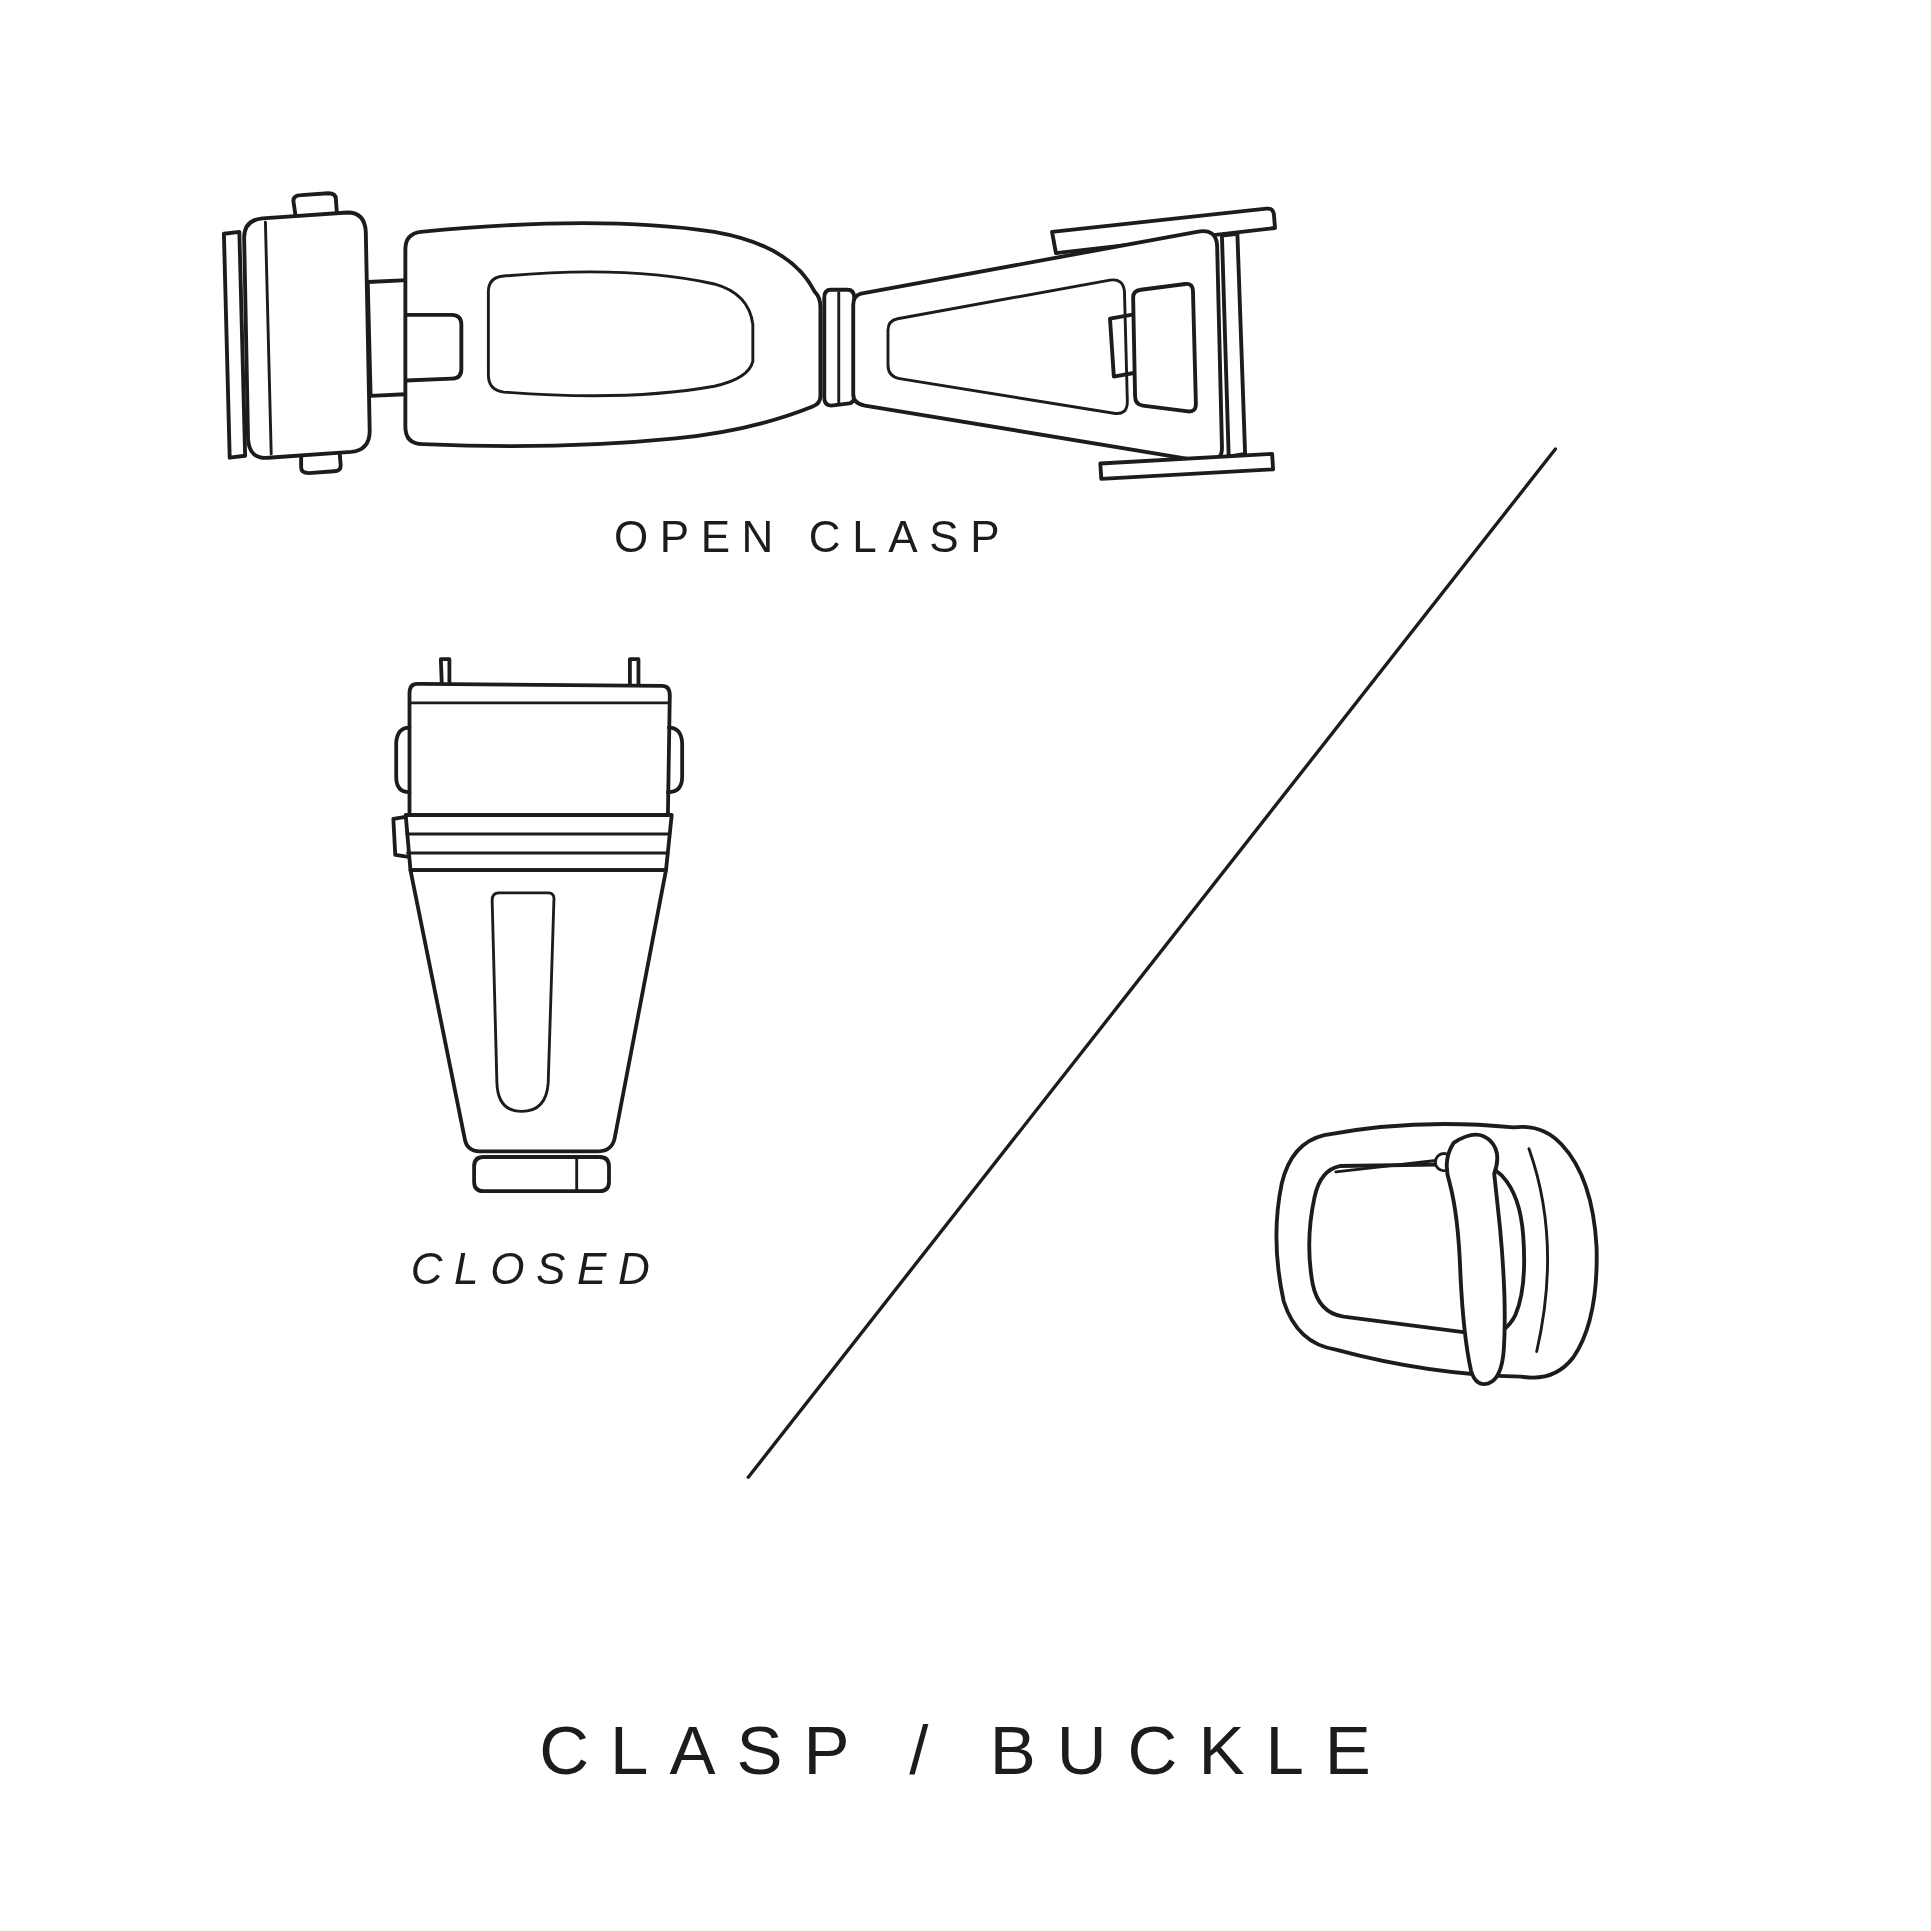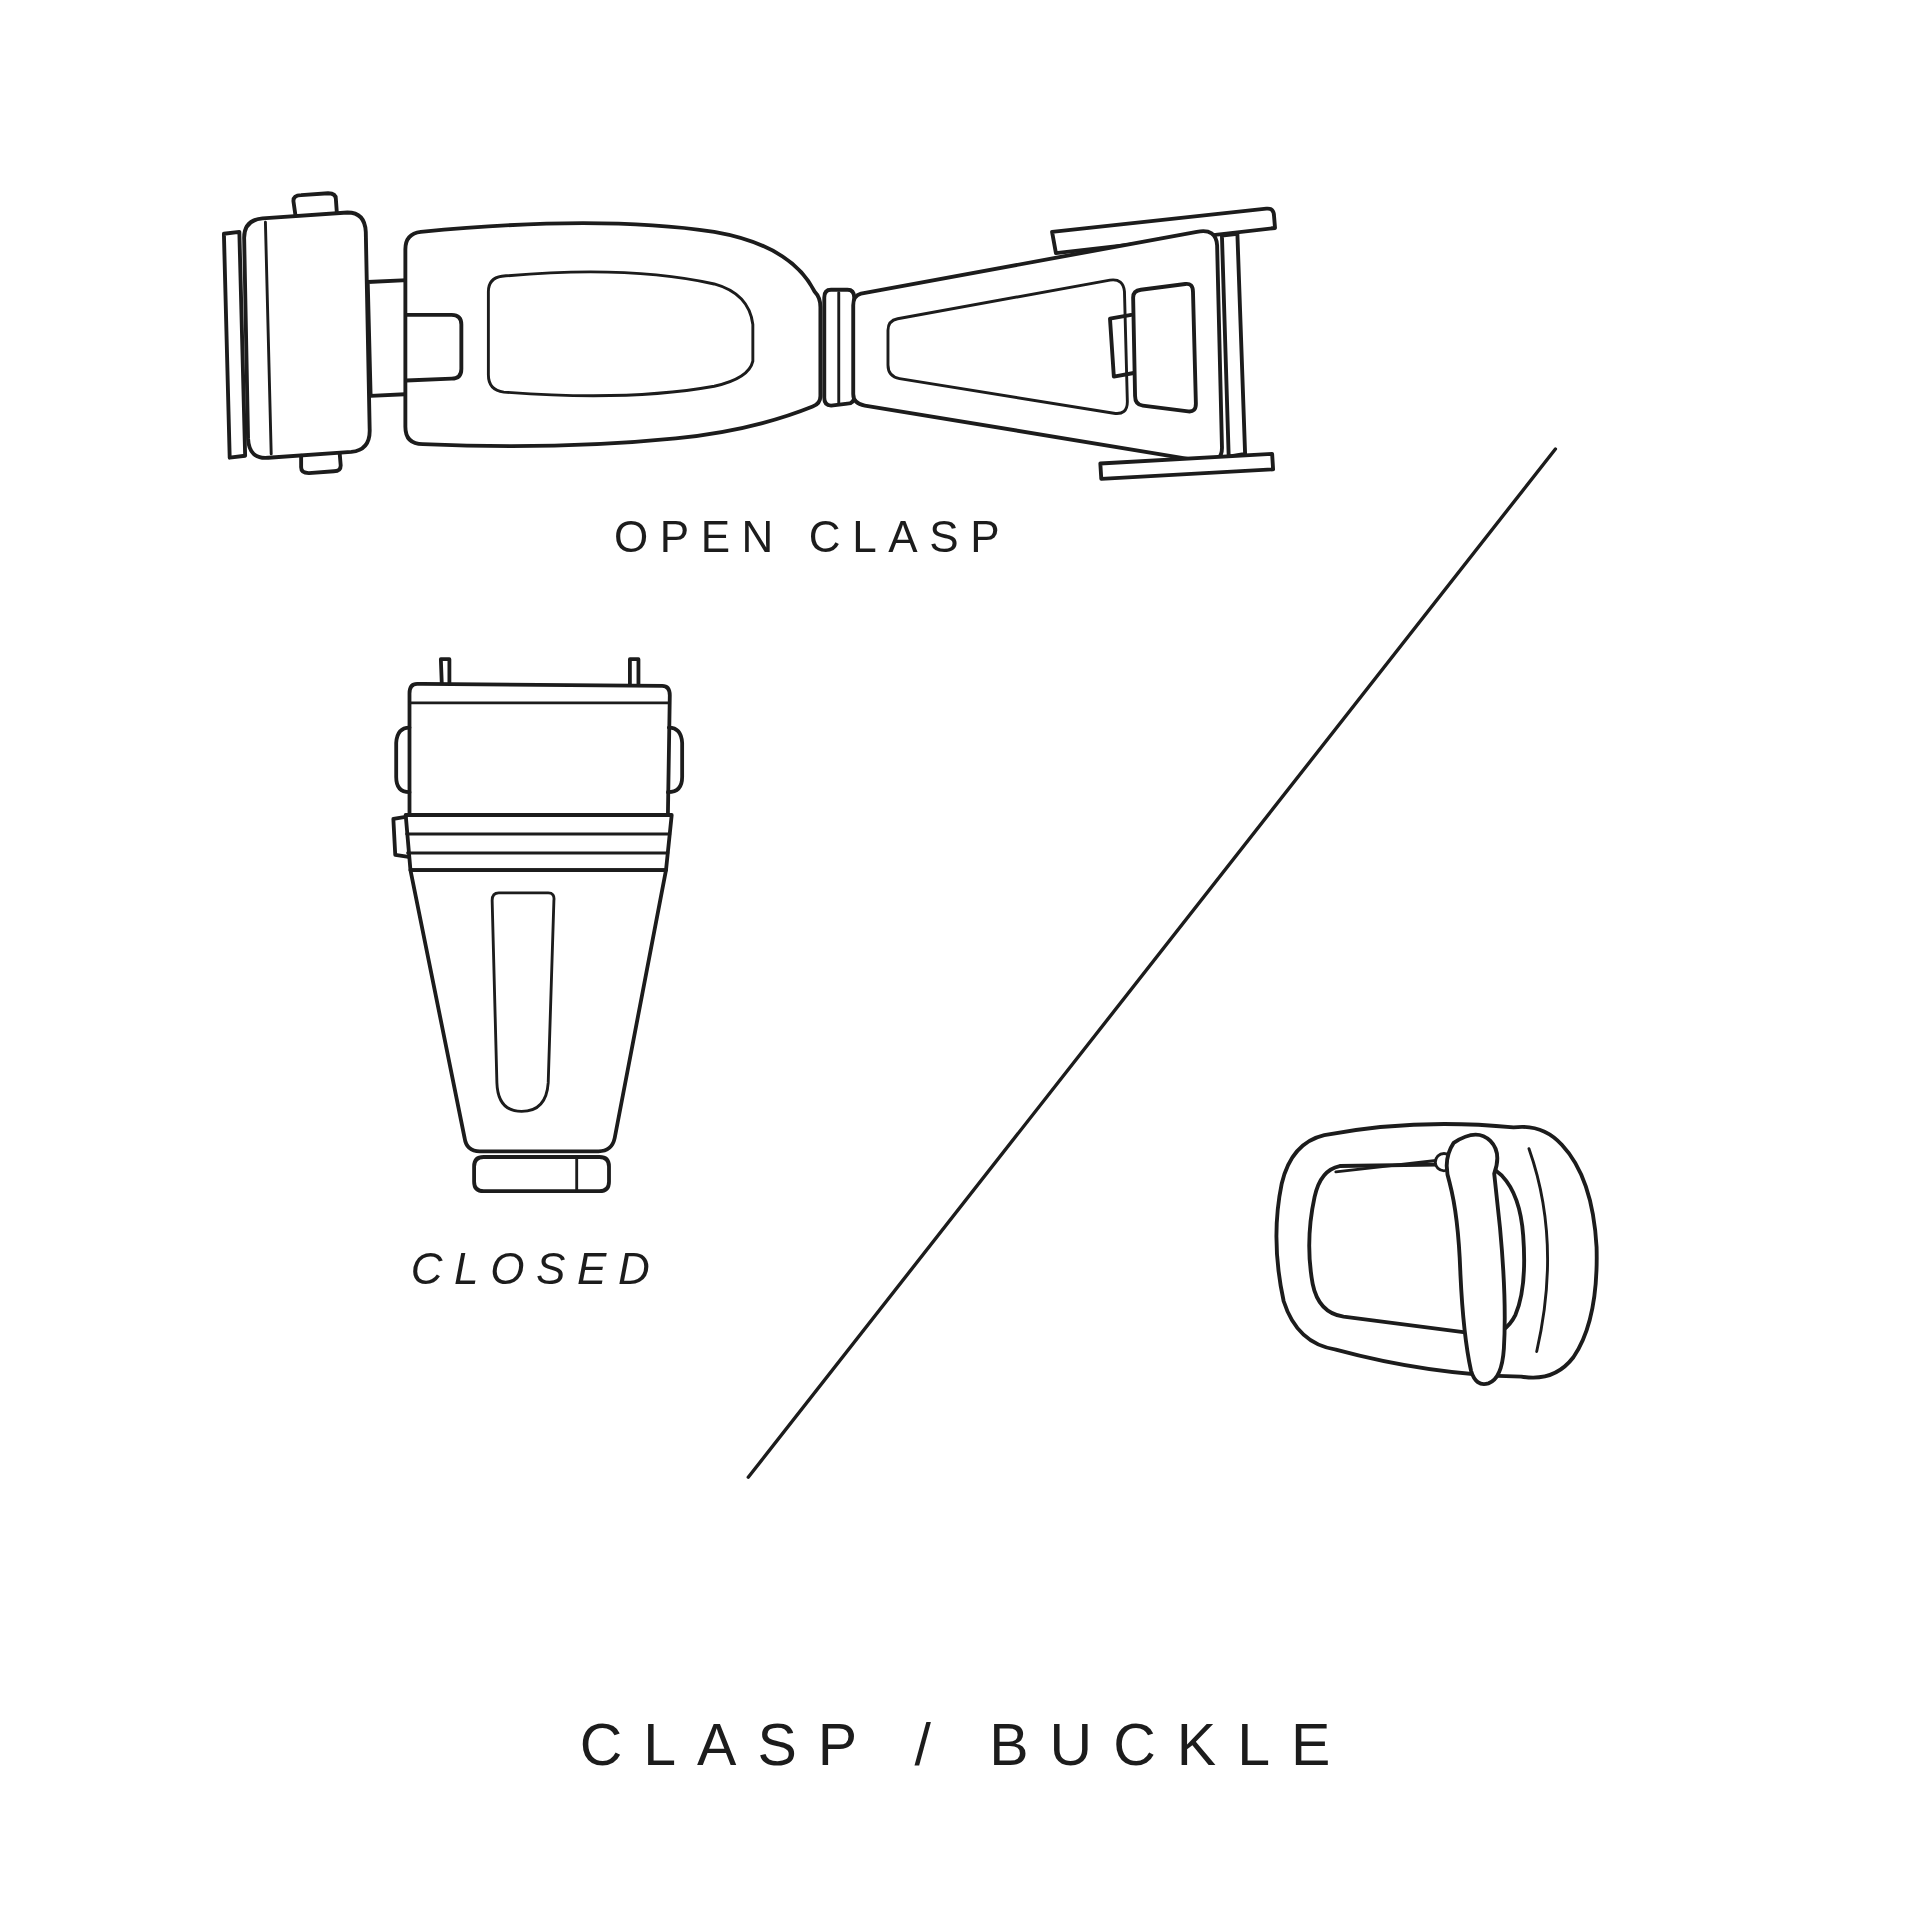--- a/index.html
+++ b/index.html
@@ -8,21 +8,21 @@
     background:var(--bg,#ffffff);overflow:hidden;
     font-family:"Liberation Sans",sans-serif;
     color:var(--text,#1c1c1c);
   }
   .abs{position:absolute;}
   .caption{
     font-size:44px;letter-spacing:11.6px;font-weight:400;
     text-align:center;color:var(--text,#1c1c1c);
   }
   .title{
-    font-size:59px;letter-spacing:21px;font-weight:500;
+    font-size:69px;letter-spacing:21px;font-weight:500;
     text-align:center;color:var(--text,#1c1c1c);
   }
   svg{display:block;}
   svg .ln{fill:none;stroke:var(--line,#1c1c1c);stroke-width:4;stroke-linecap:round;stroke-linejoin:round;}
   svg .lnf{fill:#ffffff;stroke:var(--line,#1c1c1c);stroke-width:4;stroke-linecap:round;stroke-linejoin:round;}
   svg .thin{stroke-width:3;}
 </style>
 </head>
 <body>
 

